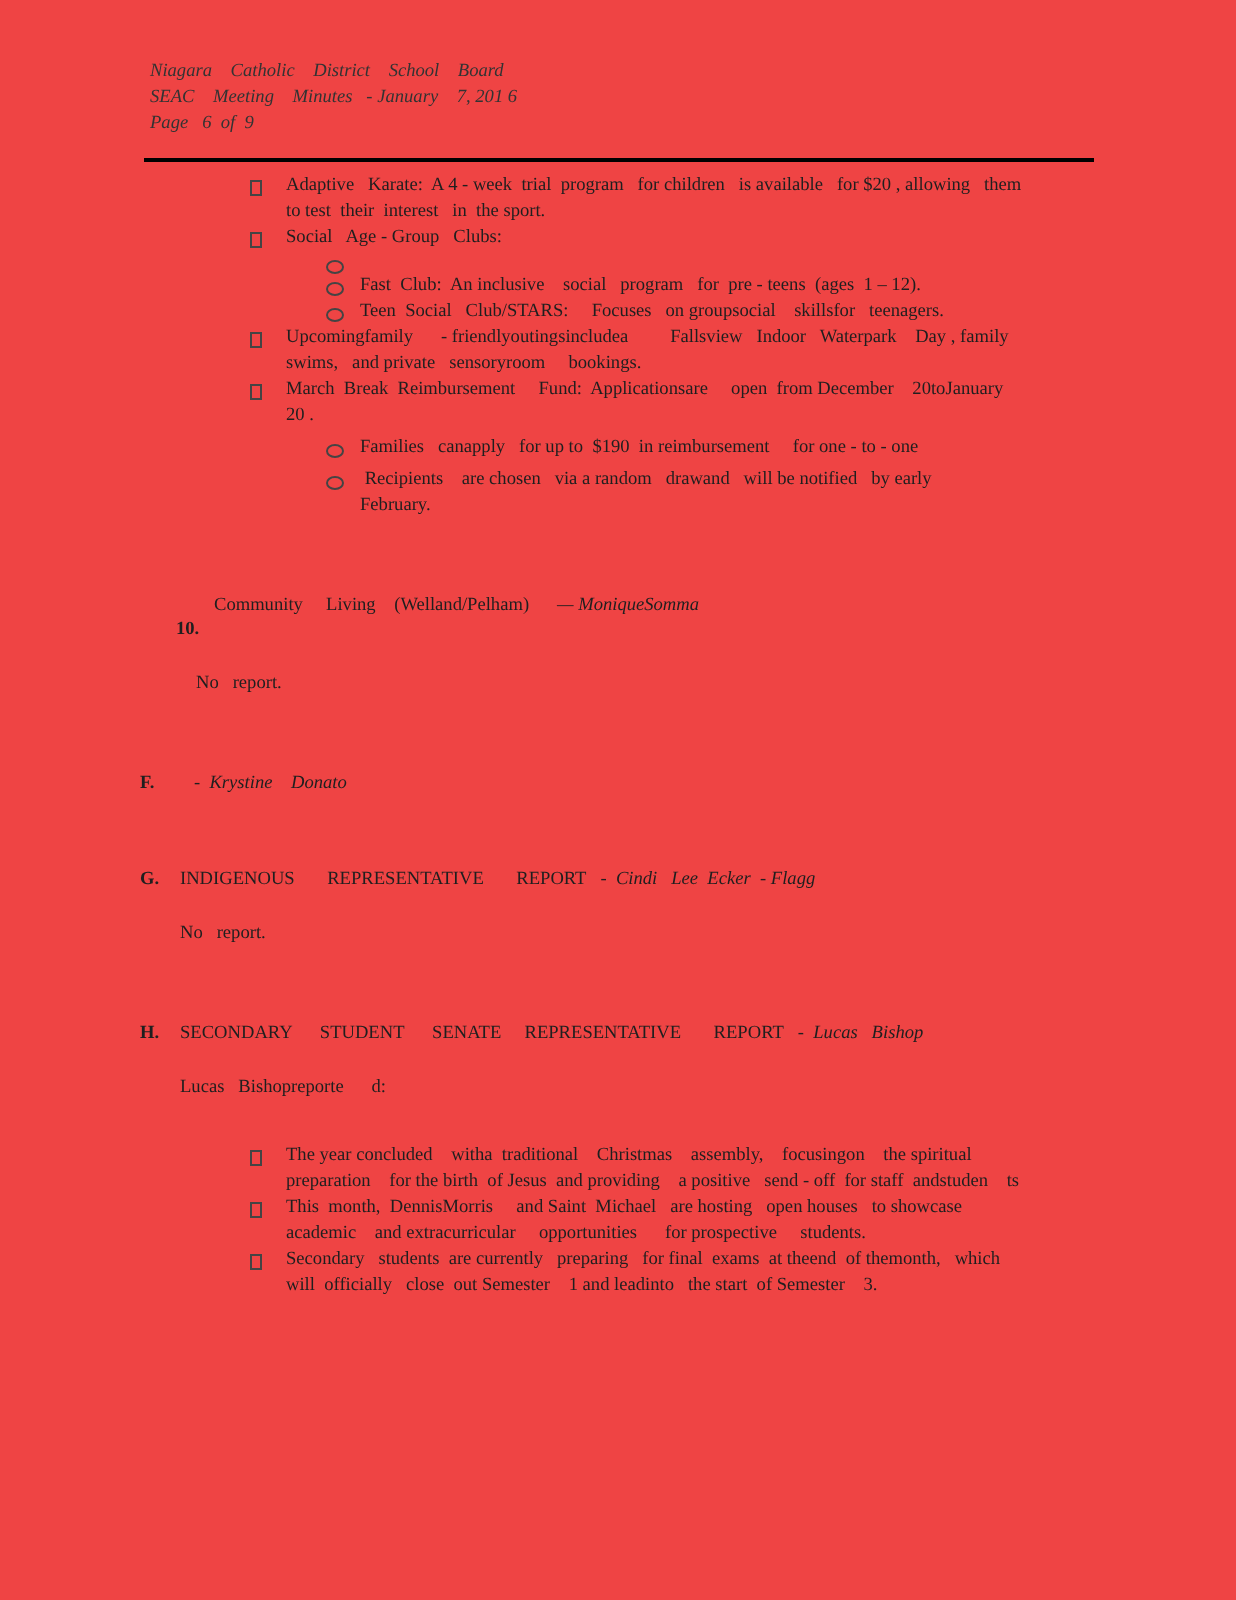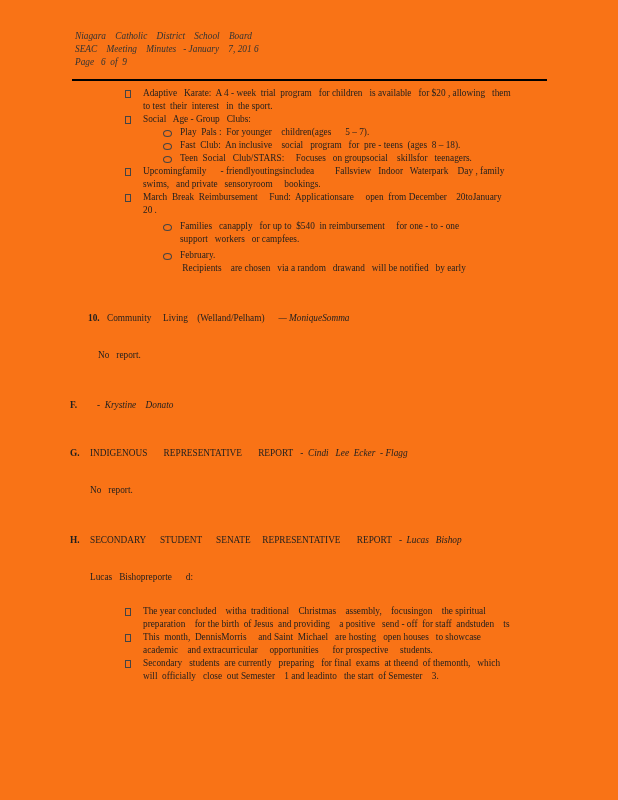--- a/index.html
+++ b/index.html
@@ -1,17 +1,17 @@
 <!DOCTYPE html>
 <html><head>
 <meta charset="utf-8">
 <style>
   html,body { margin:0; padding:0; background:#ffffff; }
   .page {
-    position:relative; width:618px; height:800px; background:#f97316;
+    position:relative; width:618px; height:800px; background:#ef4444;
     font-family:"Liberation Serif","DejaVu Serif",serif;
     color:#1f1f1f; overflow:hidden;
   }
   .content { padding:30px 71px 0 70px; }
 
   
   .hdr { margin-left:5px; font-style:italic; font-size:7px; line-height:10px; color:#333; }
   .hdr .tl { white-space:pre; }
   .rule { border:0; border-top:2px solid #000; margin:10px 0 6px 2px; }
 
@@ -24,27 +24,27 @@
   .sq { flex:0 0 auto; width:4px; height:6px; border:1px solid #444; margin:3px 12px 0 0; }
   .ci { flex:0 0 auto; width:7px; height:5px; border:1px solid #444; border-radius:50%; margin:4px 8px 0 0; }
   .m3 { margin-top:3px; }
 
   
   .sec { display:flex; font-size:9.3px; line-height:13px; }
   .sec .marker { flex:0 0 auto; width:20px; font-weight:bold; }
   .sec .title { font-weight:normal; white-space:pre; }
   .sec .pname { font-style:italic; white-space:pre;text-align:right; }
   .sec10 { margin-left:18px; }
-  .sec10 .marker { width:19px; }
+  .sec10 .marker { width:19px;margin-top:12px; }
   .secbody { margin-left:20px; font-size:9.3px; line-height:13px; white-space:pre; }
   .secbody.ind10 { margin-left:28px; }
 
   .mt-sec { margin-top:37px; }
   .mt-secG { margin-top:35px; }
-  .mt-body { margin-top:24px; }
+  .mt-body { margin-top:14px; }
   .mt-hlist { margin-top:21px; }
 </style>
 </head>
 <body>
 
 <div class="page">
   <div class="content">
 
     <div class="hdr">
       <div class="tl">Niagara    Catholic    District    School    Board</div>
@@ -60,25 +60,24 @@
           <div class="tl">Adaptive   Karate:  A 4 - week  trial  program   for children   is available   for $20 , allowing   them</div>
           <div class="tl">to test  their  interest   in  the sport.</div>
         </div>
       </div>
       <div class="b1">
         <span class="sq"></span>
         <div class="tl">Social   Age - Group   Clubs:</div>
       </div>
       <div class="b2">
         <span class="ci"></span>
-        <div class="tl">Play  Pals :  For younger    children(ages      5 – 7).</div>
       </div>
       <div class="b2">
         <span class="ci"></span>
-        <div class="tl">Fast  Club:  An inclusive    social   program   for  pre - teens  (ages  8 – 18).</div>
+        <div class="tl">Fast  Club:  An inclusive    social   program   for  pre - teens  (ages  1 – 12).</div>
       </div>
       <div class="b2">
         <span class="ci"></span>
         <div class="tl">Teen  Social   Club/STARS:     Focuses   on groupsocial    skillsfor   teenagers.</div>
       </div>
       <div class="b1">
         <span class="sq"></span>
         <div>
           <div class="tl">Upcomingfamily      - friendlyoutingsincludea         Fallsview   Indoor   Waterpark    Day , family</div>
           <div class="tl">swims,   and private   sensoryroom     bookings.</div>
@@ -87,29 +86,28 @@
       <div class="b1">
         <span class="sq"></span>
         <div>
           <div class="tl">March  Break  Reimbursement     Fund:  Applicationsare     open  from December    20toJanuary</div>
           <div class="tl">20 .</div>
         </div>
       </div>
       <div class="b2 m3">
         <span class="ci"></span>
         <div>
-          <div class="tl">Families   canapply   for up to  $540  in reimbursement     for one - to - one</div>
-          <div class="tl">support   workers   or campfees.</div>
+          <div class="tl">Families   canapply   for up to  $190  in reimbursement     for one - to - one</div>
         </div>
       </div>
       <div class="b2 m3">
         <span class="ci"></span>
         <div>
+          <div class="tl"> Recipients    are chosen   via a random   drawand   will be notified   by early</div>
           <div class="tl">February.</div>
-          <div class="tl"> Recipients    are chosen   via a random   drawand   will be notified   by early</div>
         </div>
       </div>
     </div>
 
     <div class="sec sec10 mt-sec">
       <span class="marker">10.</span>
       <span class="title">Community     Living    (Welland/Pelham)</span>
         <span class="pname">      — MoniqueSomma</span>
     </div>
     <div class="secbody ind10 mt-body">No   report.</div>

